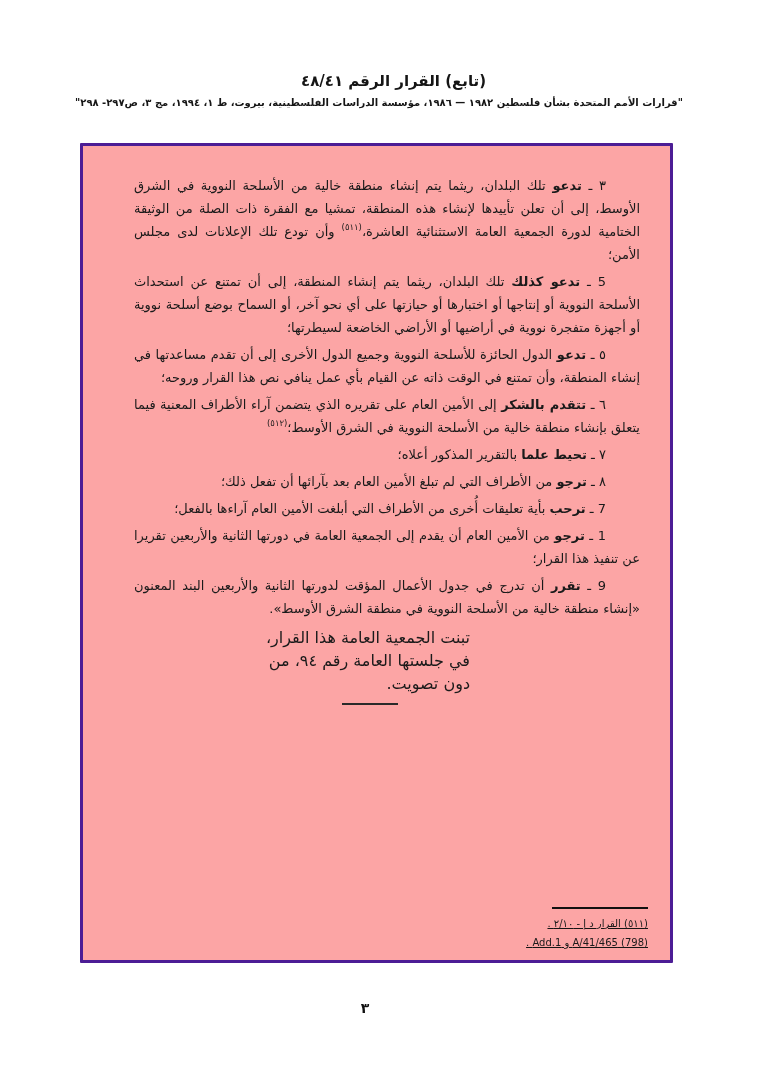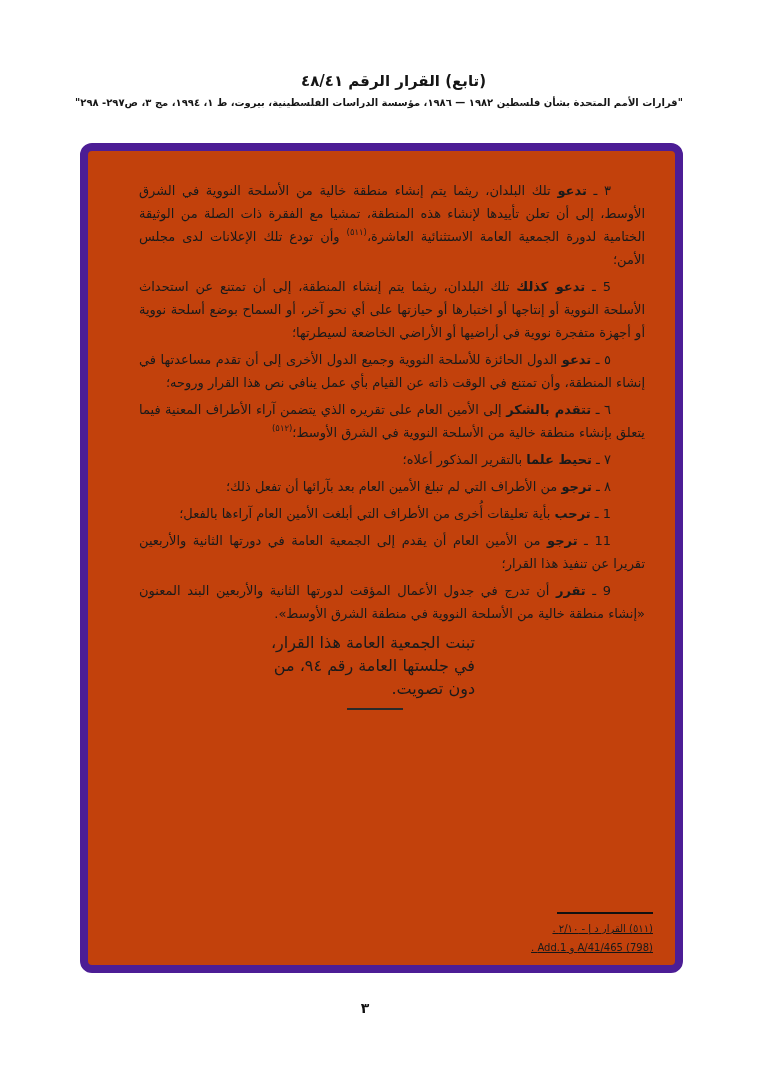--- a/index.html
+++ b/index.html
@@ -5,21 +5,21 @@
   html,body{margin:0;padding:0;}
   body{
     width:758px;height:1078px;position:relative;background:#ffffff;
     font-family:"DejaVu Sans",sans-serif;color:#151515;overflow:hidden;
   }
   .hdr{position:absolute;top:72px;left:0;width:758px;text-align:center;direction:rtl;}
   .title{font-size:15px;font-weight:700;letter-spacing:0.2px;padding-left:29px;}
   .subtitle{font-size:10px;font-weight:700;margin-top:7px;white-space:nowrap;}
   .green-box{
     position:absolute;left:80px;top:143px;width:587px;height:814px;
-    border:8px solid #4c1d95;border-radius:12px;background:#c2410c;
+    border:3px solid #4c1d95;border-radius:1px;background:#fca5a5;
   }
   .column{position:absolute;top:28px;right:30px;width:506px;direction:rtl;}
   .column p{
     margin:0 0 4px 0;font-size:13px;line-height:23px;
     text-align:justify;text-indent:34px;color:#1a1a1a;
   }
   .column p .b{font-weight:700;}
   sup{font-size:8.5px;line-height:0;vertical-align:6px;}
   .closing{
     margin:6px 170px 0 0;width:210px;font-size:16px;line-height:23px;
@@ -44,22 +44,22 @@
 
 <div class="green-box">
   <div class="column">
     <div id="paras">
         <p><span>٣ ـ </span><span class="b">تدعو</span><span> تلك البلدان، ريثما يتم إنشاء منطقة خالية من الأسلحة النووية في الشرق الأوسط، إلى أن تعلن تأييدها لإنشاء هذه المنطقة، تمشيا مع الفقرة ذات الصلة من الوثيقة الختامية لدورة الجمعية العامة الاستثنائية العاشرة،</span><sup>(٥١١)</sup><span> وأن تودع تلك الإعلانات لدى مجلس الأمن؛</span></p>
         <p><span>5 ـ </span><span class="b">تدعو كذلك</span><span> تلك البلدان، ريثما يتم إنشاء المنطقة، إلى أن تمتنع عن استحداث الأسلحة النووية أو إنتاجها أو اختبارها أو حيازتها على أي نحو آخر، أو السماح بوضع أسلحة نووية أو أجهزة متفجرة نووية في أراضيها أو الأراضي الخاضعة لسيطرتها؛</span></p>
         <p><span>٥ ـ </span><span class="b">تدعو</span><span> الدول الحائزة للأسلحة النووية وجميع الدول الأخرى إلى أن تقدم مساعدتها في إنشاء المنطقة، وأن تمتنع في الوقت ذاته عن القيام بأي عمل ينافي نص هذا القرار وروحه؛</span></p>
         <p><span>٦ ـ </span><span class="b">تتقدم بالشكر</span><span> إلى الأمين العام على تقريره الذي يتضمن آراء الأطراف المعنية فيما يتعلق بإنشاء منطقة خالية من الأسلحة النووية في الشرق الأوسط؛</span><sup>(٥١٢)</sup></p>
         <p><span>٧ ـ </span><span class="b">تحيط علما</span><span> بالتقرير المذكور أعلاه؛</span></p>
         <p><span>٨ ـ </span><span class="b">ترجو</span><span> من الأطراف التي لم تبلغ الأمين العام بعد بآرائها أن تفعل ذلك؛</span></p>
-        <p><span>1 ـ </span><span class="b">ترحب</span><span> بأية تعليقات أُخرى من الأطراف التي أبلغت الأمين العام آراءها بالفعل؛</span></p>
-        <p><span>11 ـ </span><span class="b">ترجو</span><span> من الأمين العام أن يقدم إلى الجمعية العامة في دورتها الثانية والأربعين تقريرا عن تنفيذ هذا القرار؛</span></p>
+        <p><span>7 ـ </span><span class="b">ترحب</span><span> بأية تعليقات أُخرى من الأطراف التي أبلغت الأمين العام آراءها بالفعل؛</span></p>
+        <p><span>1 ـ </span><span class="b">ترجو</span><span> من الأمين العام أن يقدم إلى الجمعية العامة في دورتها الثانية والأربعين تقريرا عن تنفيذ هذا القرار؛</span></p>
         <p><span>9 ـ </span><span class="b">تقرر</span><span> أن تدرج في جدول الأعمال المؤقت لدورتها الثانية والأربعين البند المعنون «إنشاء منطقة خالية من الأسلحة النووية في منطقة الشرق الأوسط».</span></p>
       </div>
     <div class="closing" id="closing">
         <div>تبنت الجمعية العامة هذا القرار،</div>
         <div>في جلستها العامة رقم ٩٤، من</div>
         <div>دون تصويت.</div>
       </div>
     <div class="end-rule"></div>
   </div>
   <div class="footnotes">

